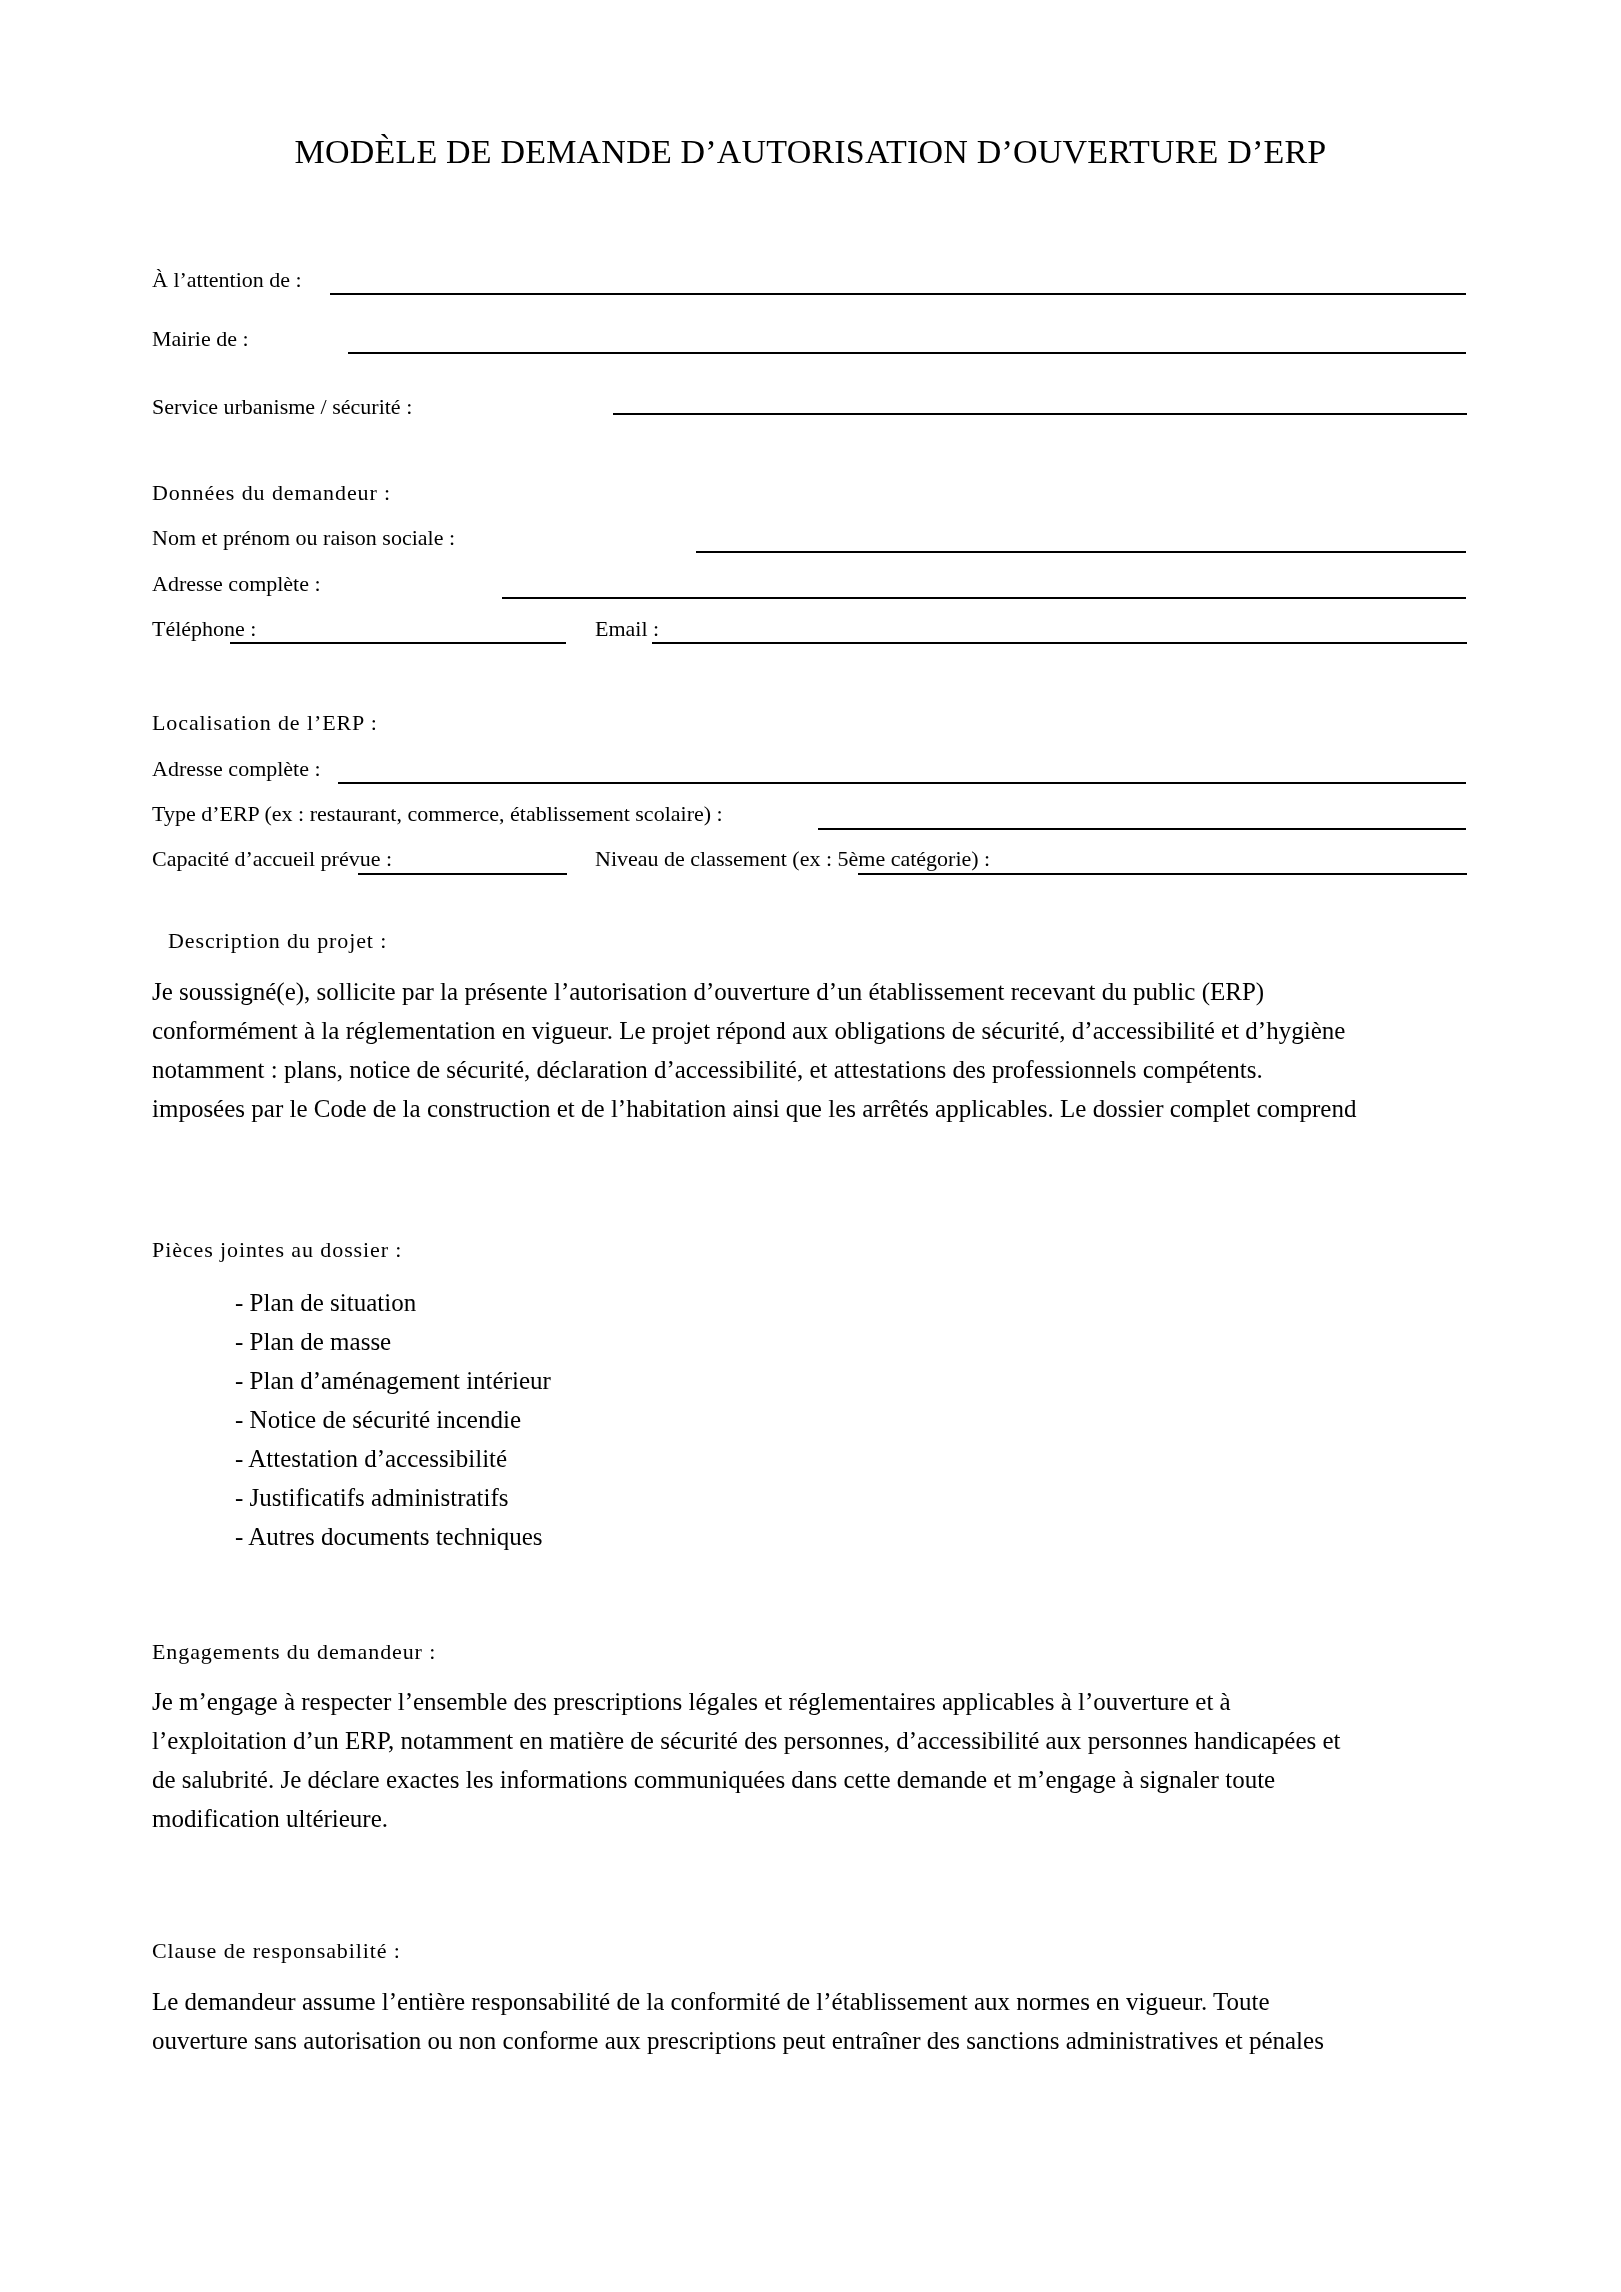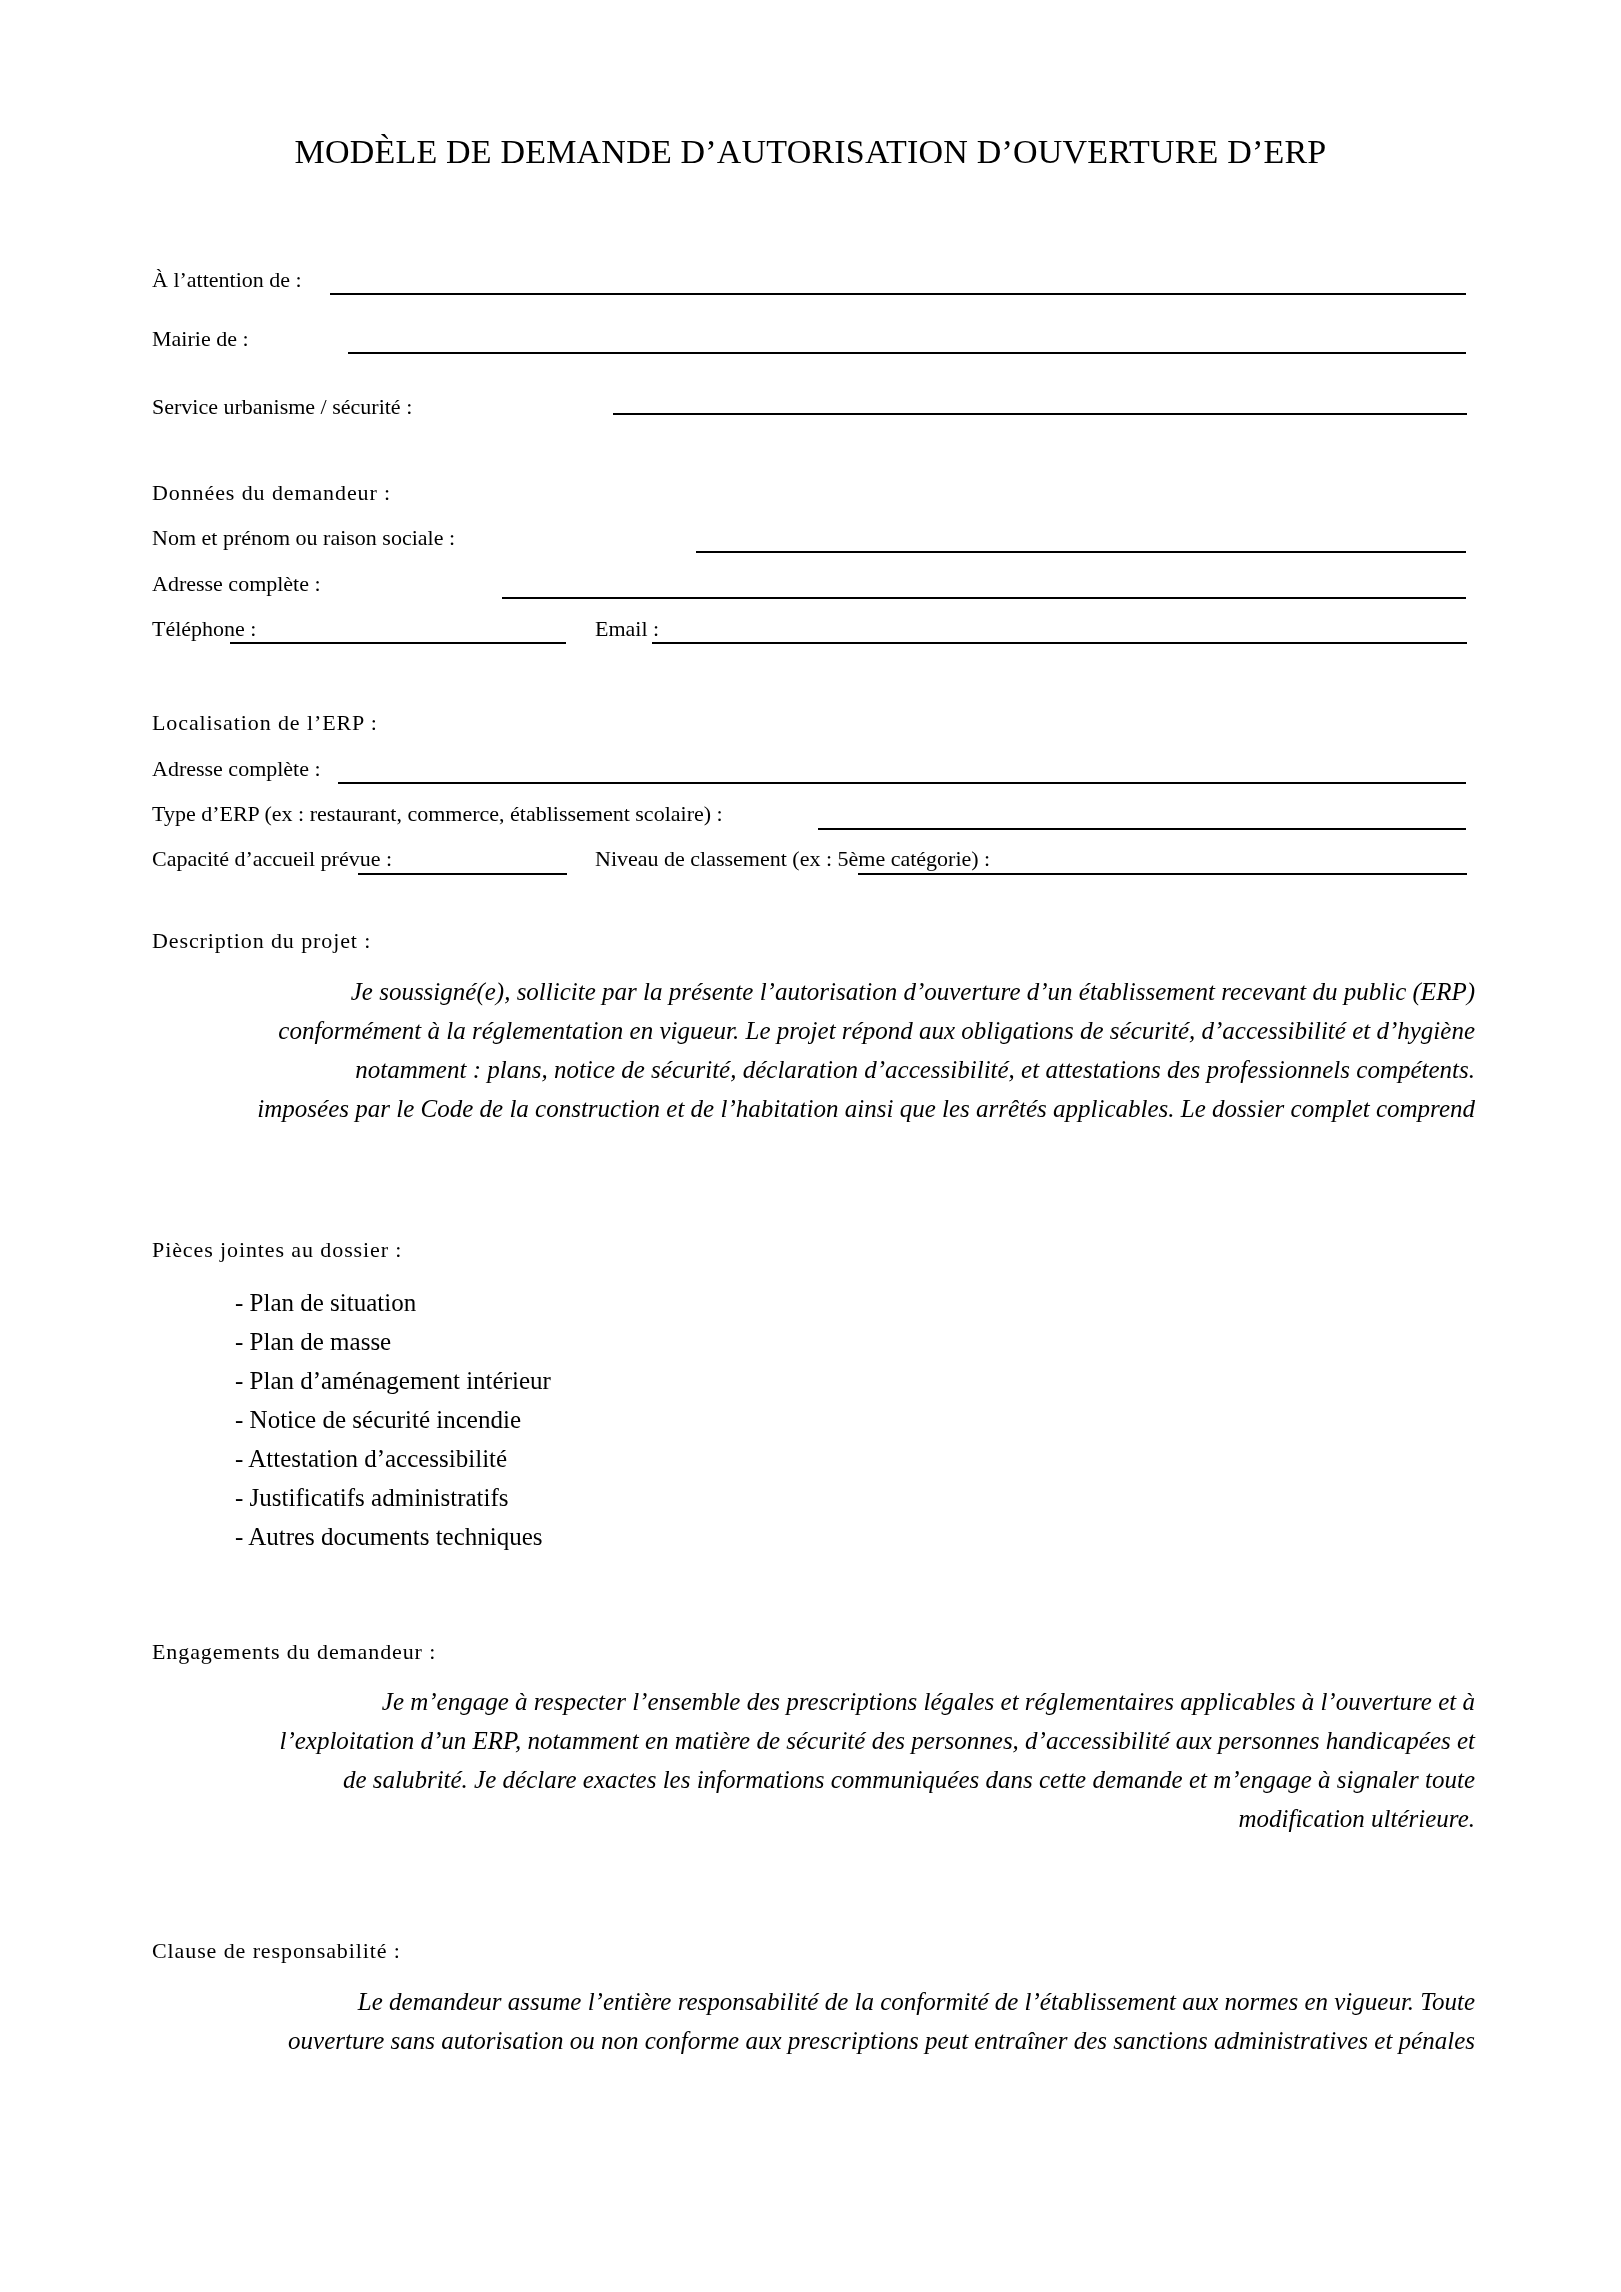--- a/index.html
+++ b/index.html
@@ -48,22 +48,21 @@
     position: absolute;
     height: 0;
     border-bottom: 2.9px solid #000000;
   }
 
   
   .para {
     position: absolute;
     font-size: 25px;
     line-height: 39px;
-    text-align: right;
-    font-style: italic;
+    text-align: left;
   }
   .para p {
     margin: 0;
   }
 
   
   .list {
     position: absolute;
     font-size: 25px;
     line-height: 39px;
@@ -109,21 +108,21 @@
 
   <div class="tx" style="left:152px; top:787px;">Type d’ERP (ex : restaurant, commerce, établissement scolaire) :</div>
   <div class="rule" style="left:818px; top:812px; width:648px;"></div>
 
   <div class="tx" style="left:152px; top:832px;">Capacité d’accueil prévue :</div>
   <div class="rule" style="left:358px; top:857px; width:209px;"></div>
 
   <div class="tx" style="left:595px; top:832px;">Niveau de classement (ex : 5ème catégorie) :</div>
   <div class="rule" style="left:858px; top:857px; width:609px;"></div>
 
-  <div class="tx heading" style="left:152px; top:914px;">Description du projet :</div>
+  <div class="tx heading" style="left:168px; top:914px;">Description du projet :</div>
 
   <div class="para" style="left:152px; top:956px; width:1323px;">
     <p>Je soussigné(e), sollicite par la présente l’autorisation d’ouverture d’un établissement recevant du public (ERP)</p>
     <p>conformément à la réglementation en vigueur. Le projet répond aux obligations de sécurité, d’accessibilité et d’hygiène</p>
     <p>notamment : plans, notice de sécurité, déclaration d’accessibilité, et attestations des professionnels compétents.</p>
     <p>imposées par le Code de la construction et de l’habitation ainsi que les arrêtés applicables. Le dossier complet comprend</p>
   </div>
 
   <div class="tx heading" style="left:152px; top:1223px;">Pièces jointes au dossier :</div>
 

